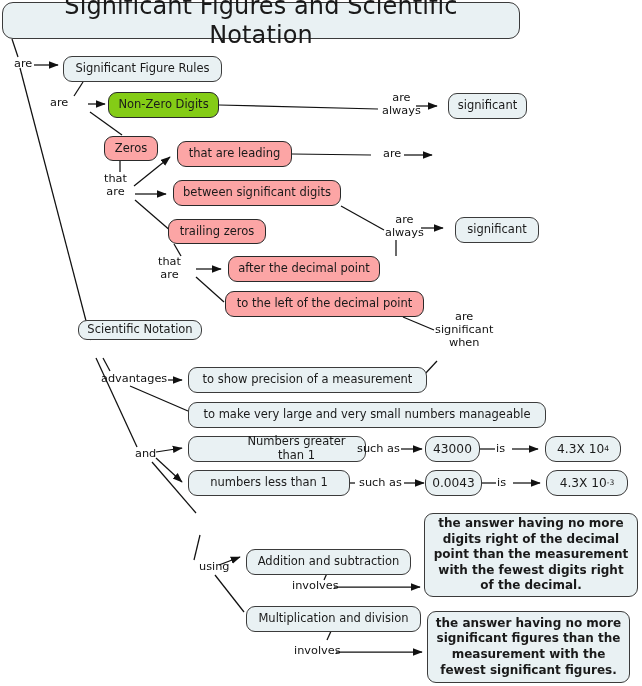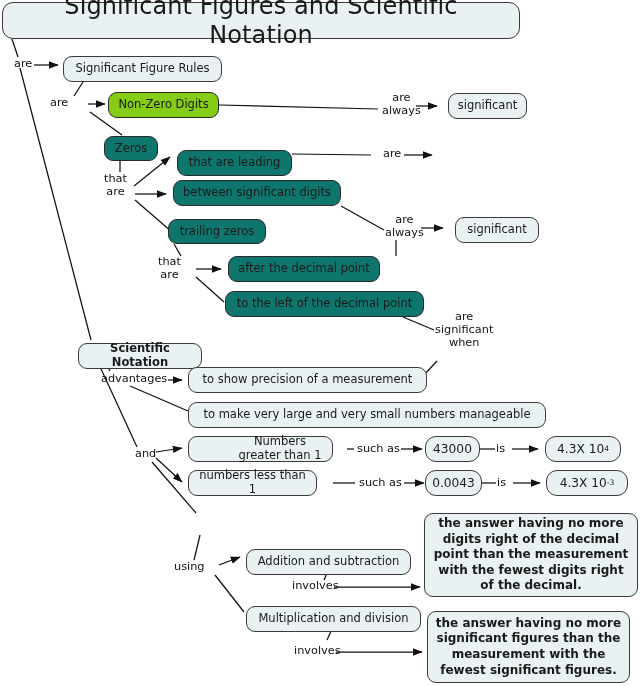--- a/index.html
+++ b/index.html
@@ -32,21 +32,21 @@
     color: #1a1a1a;
     display: flex;
     align-items: center;
     justify-content: center;
     text-align: center;
     line-height: 1.18;
     font-size: 11.5px;
     padding: 1px 6px;
     z-index: 3;
   }
-  .node.blue   { background: #0f766e; border-color: #2a2a2a; border-radius: 9px; }
+  .node.blue   { background: #fca5a5; border-color: #2a2a2a; border-radius: 9px; }
   .node.orange { background: #84cc16; border-color: #2a2a2a; }
   .node.title {
     font-size: 24px;
     border-radius: 11px;
     padding: 0 10px;
     letter-spacing: 0.1px;
   }
   .node.big {
     font-size: 12px;
     line-height: 1.30;
@@ -160,42 +160,42 @@
   <div class="node title" style="left:2px; top:2px; width:518px; height:37px;">Significant Figures and Scientific Notation</div>
 
   <div class="node" style="left:63px; top:56px; width:159px; height:26px;">Significant Figure Rules</div>
 
   <div class="node orange" style="left:108px; top:92px; width:111px; height:26px;">Non-Zero Digits</div>
 
   <div class="node" style="left:448px; top:93px; width:79px; height:26px;">significant</div>
 
   <div class="node blue" style="left:104px; top:136px; width:54px; height:25px;">Zeros</div>
 
-  <div class="node blue" style="left:177px; top:150px; width:115px; height:26px;">that are leading</div>
+  <div class="node blue" style="left:177px; top:141px; width:115px; height:26px;">that are leading</div>
 
 
   <div class="node blue" style="left:173px; top:180px; width:168px; height:26px;">between significant digits</div>
 
   <div class="node" style="left:455px; top:217px; width:84px; height:26px;">significant</div>
 
   <div class="node blue" style="left:168px; top:219px; width:98px; height:25px;">trailing zeros</div>
 
   <div class="node blue" style="left:228px; top:256px; width:152px; height:26px;">after the decimal point</div>
 
   <div class="node blue" style="left:225px; top:291px; width:199px; height:26px;">to the left of the decimal point</div>
 
-  <div class="node" style="left:78px; top:343px; width:124px; height:26px;font-weight:bold;">Scientific Notation</div>
+  <div class="node" style="left:78px; top:320px; width:124px; height:20px;">Scientific Notation</div>
 
   <div class="node" style="left:188px; top:367px; width:239px; height:26px;">to show precision of a measurement</div>
 
   <div class="node" style="left:188px; top:402px; width:358px; height:26px;">to make very large and very small numbers manageable</div>
 
-  <div class="node" style="left:188px; top:436px; width:145px; height:26px;padding-left:45px;">Numbers greater than 1</div>
-
-  <div class="node" style="left:188px; top:470px; width:129px; height:26px;">numbers less than 1</div>
+  <div class="node" style="left:188px; top:436px; width:178px; height:26px;padding-left:45px;">Numbers greater than 1</div>
+
+  <div class="node" style="left:188px; top:470px; width:162px; height:26px;">numbers less than 1</div>
 
   <div class="node value" style="left:425px; top:436px; width:55px; height:26px;">43000</div>
 
   <div class="node value" style="left:425px; top:470px; width:57px; height:26px;">0.0043</div>
 
   <div class="node value" style="left:545px; top:436px; width:76px; height:26px;">
     <span>4.3X 10</span>
       <sup>4</sup>
   </div>
 
@@ -240,19 +240,19 @@
   <div class="lbl" style="left:135px; top:448px;">and</div>
 
   <div class="lbl" style="left:357px; top:443px;">such as</div>
 
   <div class="lbl" style="left:359px; top:477px;">such as</div>
 
   <div class="lbl" style="left:496px; top:443px;">is</div>
 
   <div class="lbl" style="left:497px; top:477px;">is</div>
 
-  <div class="lbl" style="left:174px; top:561px;">using</div>
+  <div class="lbl" style="left:199px; top:561px;">using</div>
 
   <div class="lbl" style="left:292px; top:580px;">involves</div>
 
   <div class="lbl" style="left:294px; top:645px;">involves</div>
 
 </div>
 
 </body></html>

